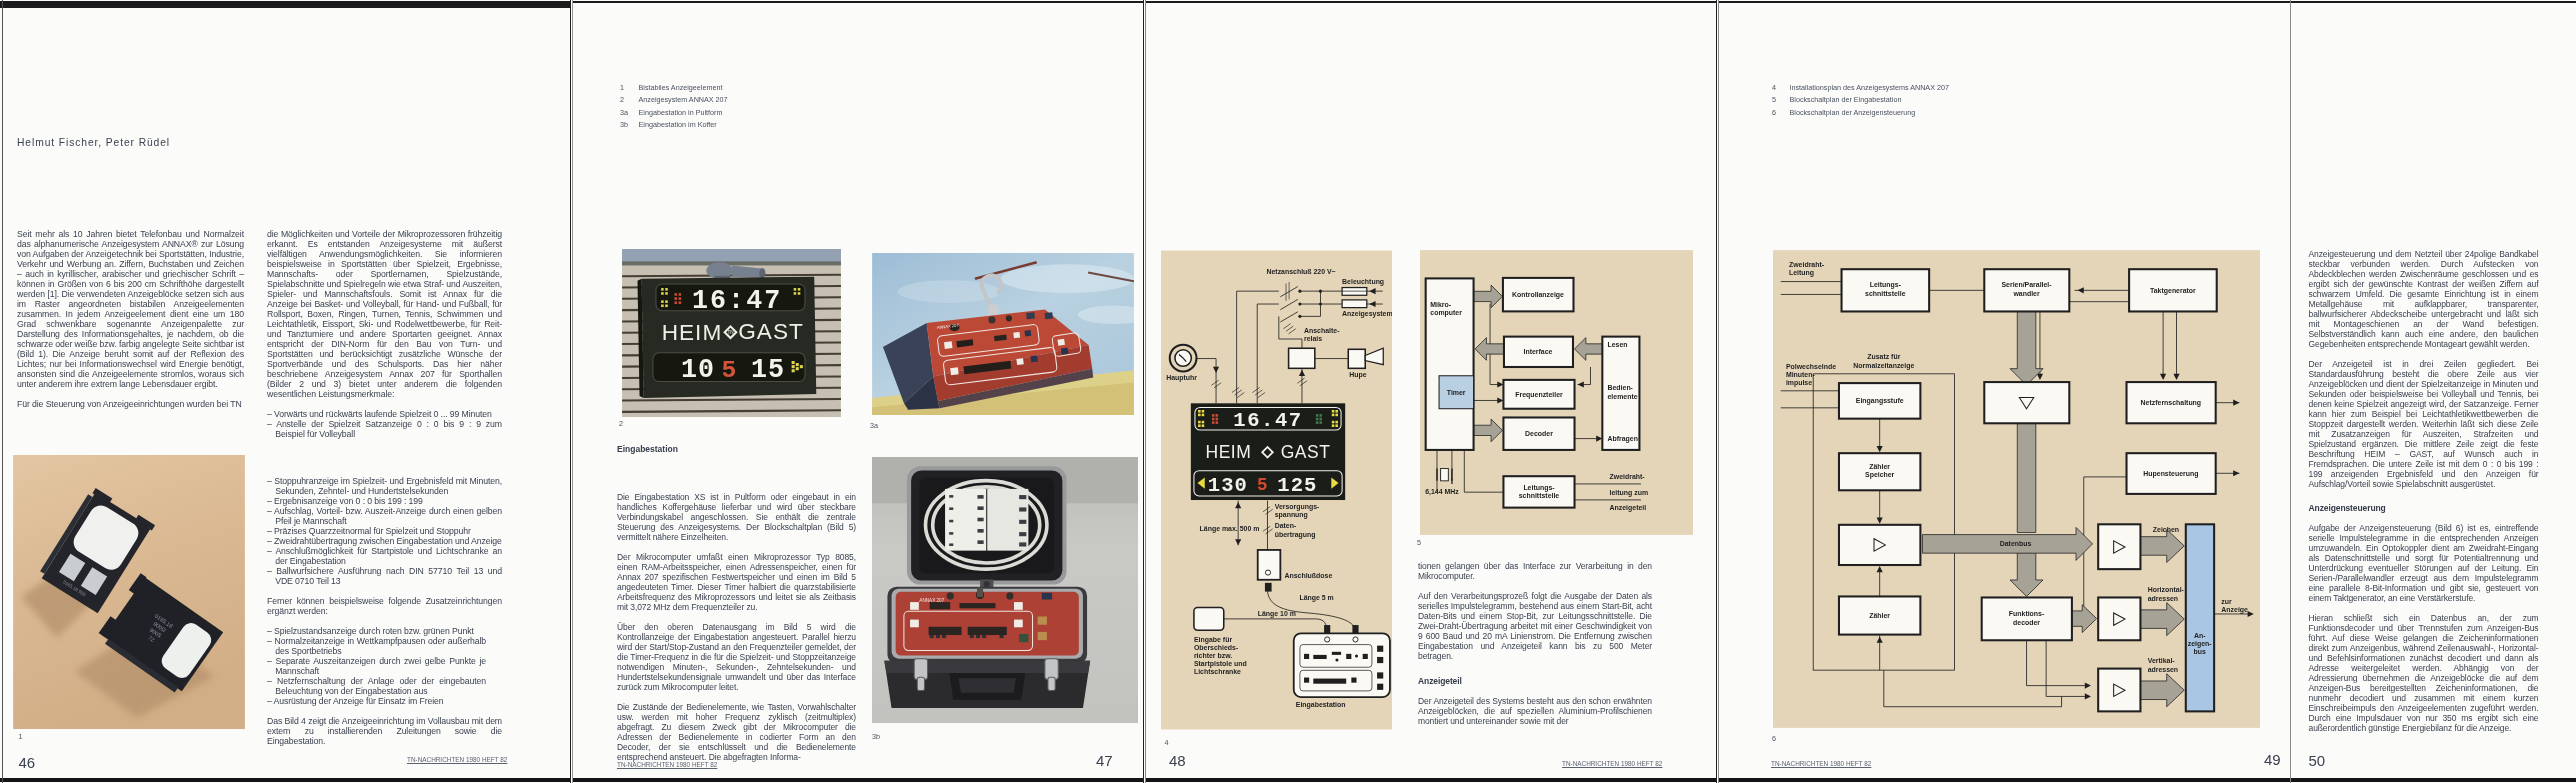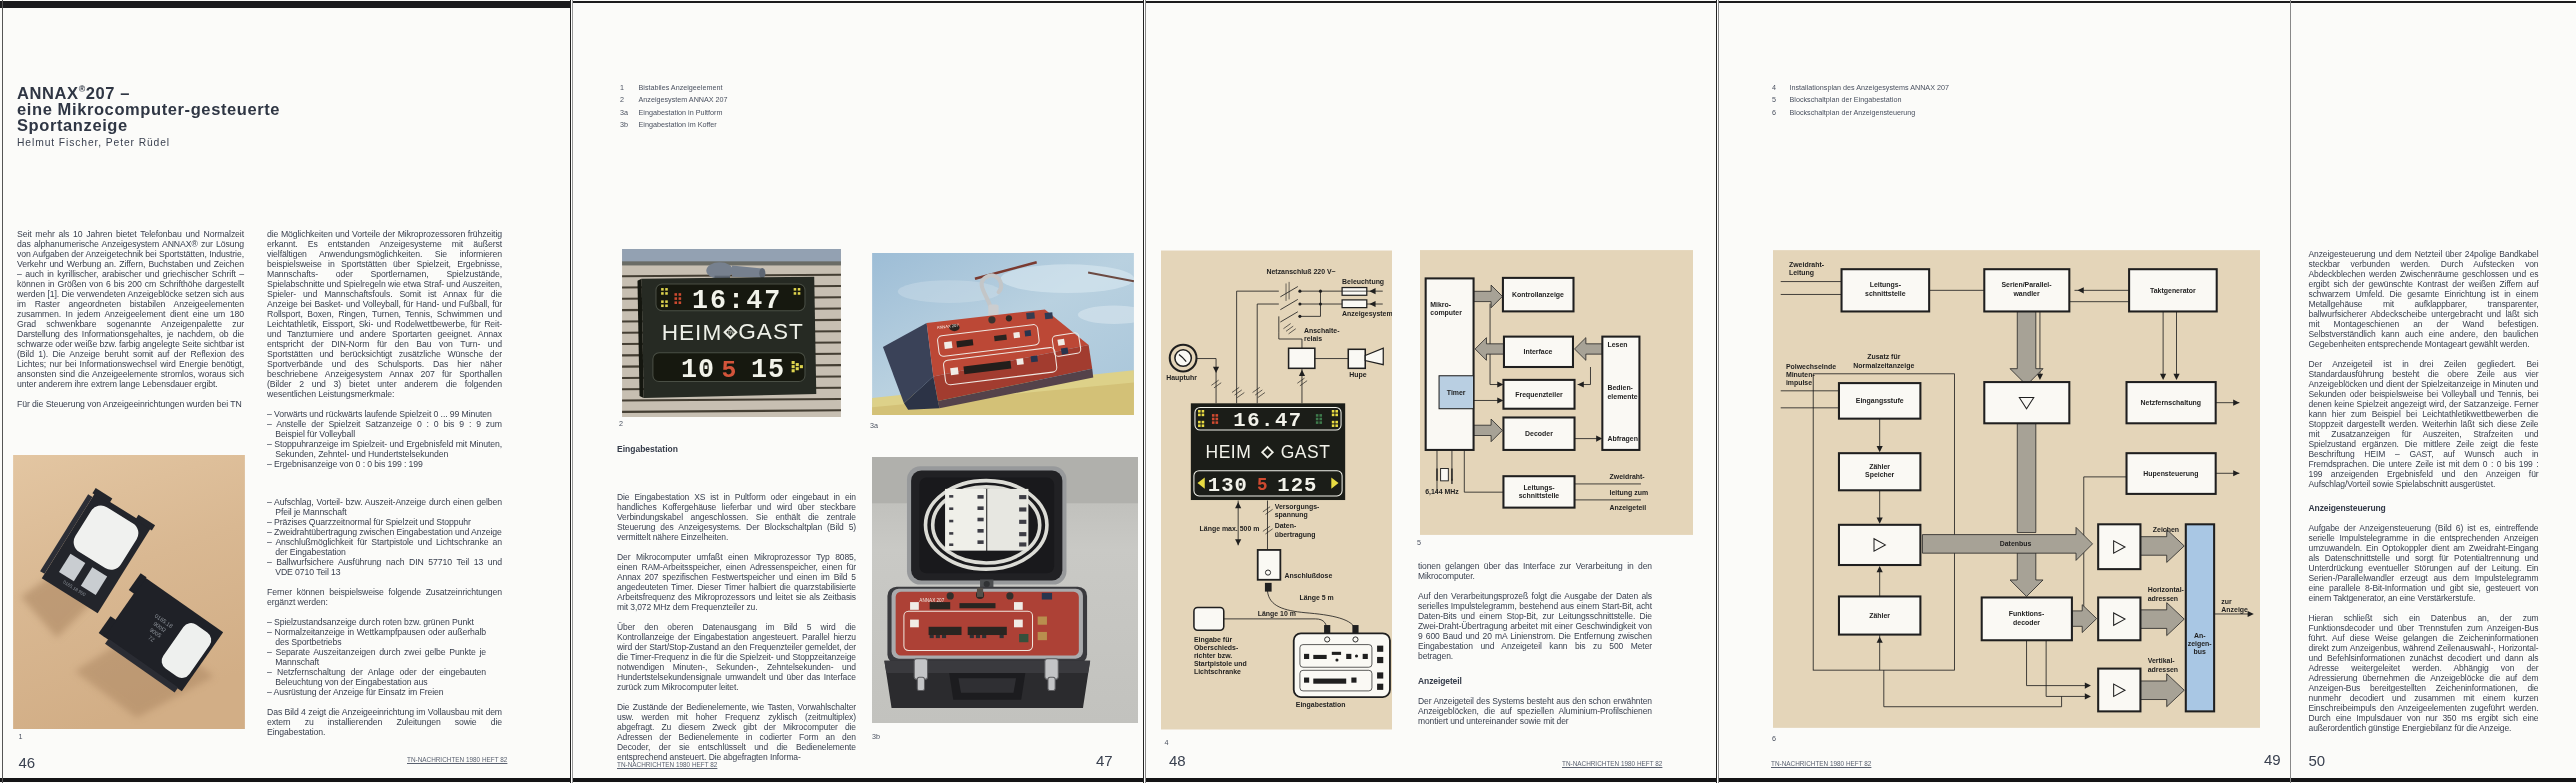--- a/index.html
+++ b/index.html
@@ -18,37 +18,36 @@
   .abs{position:absolute;}
 </style>
 </head>
 <body>
 
 <div class="page" style="left:0;width:570px;border-right:1px solid #222;">
   <div class="topbar" style="height:6.7px;"></div>
     <div class="botbar"></div>
   <div class="abs" style="left:1.5px;top:0;width:1px;height:783px;background:#555;"></div>
 
-  <div class="abs" style="left:17px;top:81px;font-size:16.5px;line-height:16px;font-weight:bold;color:#2f3644;letter-spacing:0.6px;">ANNAX<sup style="font-size:8.8px;">®</sup>207 –<br>eine Mikrocomputer-gesteuerte<br>Sportanzeige</div>
 
   <div class="abs" style="left:17px;top:137px;font-size:10.3px;color:#3a4150;letter-spacing:0.9px;">Helmut Fischer, Peter Rüdel</div>
 
   <div class="abs body b1" style="left:17px;top:229px;width:227px;">
     <p>Seit mehr als 10 Jahren bietet Telefonbau und Normalzeit das alphanumerische Anzeigesystem ANNAX® zur Lösung von Aufgaben der Anzeigetechnik bei Sportstätten, Industrie, Verkehr und Werbung an. Ziffern, Buchstaben und Zeichen – auch in kyrillischer, arabischer und griechischer Schrift – können in Größen von 6 bis 200 cm Schrifthöhe dargestellt werden [1]. Die verwendeten Anzeigeblöcke setzen sich aus im Raster angeordneten bistabilen Anzeigeelementen zusammen. In jedem Anzeigeelement dient eine um 180 Grad schwenkbare sogenannte Anzeigenpalette zur Darstellung des Informationsgehaltes, je nachdem, ob die schwarze oder weiße bzw. farbig angelegte Seite sichtbar ist (Bild 1). Die Anzeige beruht somit auf der Reflexion des Lichtes; nur bei Informationswechsel wird Energie benötigt, ansonsten sind die Anzeigeelemente stromlos, woraus sich unter anderem ihre extrem lange Lebensdauer ergibt.</p>
     <p>Für die Steuerung von Anzeigeeinrichtungen wurden bei TN</p>
   </div>
 
   <div class="abs body b1" style="left:267px;top:229px;width:235px;">
     <p>die Möglichkeiten und Vorteile der Mikroprozessoren frühzeitig erkannt. Es entstanden Anzeigesysteme mit äußerst vielfältigen Anwendungsmöglichkeiten. Sie informieren beispielsweise in Sportstätten über Spielzeit, Ergebnisse, Mannschafts- oder Sportlernamen, Spielzustände, Spielabschnitte und Spielregeln wie etwa Straf- und Auszeiten, Spieler- und Mannschaftsfouls. Somit ist Annax für die Anzeige bei Basket- und Volleyball, für Hand- und Fußball, für Rollsport, Boxen, Ringen, Turnen, Tennis, Schwimmen und Leichtathletik, Eissport, Ski- und Rodelwettbewerbe, für Reit- und Tanzturniere und andere Sportarten geeignet. Annax entspricht der DIN-Norm für den Bau von Turn- und Sportstätten und berücksichtigt zusätzliche Wünsche der Sportverbände und des Schulsports. Das hier näher beschriebene Anzeigesystem Annax 207 für Sporthallen (Bilder 2 und 3) bietet unter anderem die folgenden wesentlichen Leistungsmerkmale:</p>
     <div style="margin:0 0 10px 0;">
       <div style="padding-left:8.2px;text-indent:-8.2px;">– Vorwärts und rückwärts laufende Spielzeit 0 ... 99 Minuten</div>
       <div style="padding-left:8.2px;text-indent:-8.2px;">– Anstelle der Spielzeit Satzanzeige 0 : 0 bis 9 : 9 zum Beispiel für Volleyball</div>
-      <div style="padding-left:8.2px;text-indent:-8.2px;">– Stoppuhranzeige im Spielzeit- und Ergebnisfeld mit Minuten, Sekunden, Zehntel- und Hundertstelsekunden</div>
+      <div style="padding-left:8.2px;text-indent:-8.2px;margin-top:37px;">– Stoppuhranzeige im Spielzeit- und Ergebnisfeld mit Minuten, Sekunden, Zehntel- und Hundertstelsekunden</div>
       <div style="padding-left:8.2px;text-indent:-8.2px;">– Ergebnisanzeige von 0 : 0 bis 199 : 199</div>
-      <div style="padding-left:8.2px;text-indent:-8.2px;margin-top:28px;">– Aufschlag, Vorteil- bzw. Auszeit-Anzeige durch einen gelben Pfeil je Mannschaft</div>
+      <div style="padding-left:8.2px;text-indent:-8.2px;">– Aufschlag, Vorteil- bzw. Auszeit-Anzeige durch einen gelben Pfeil je Mannschaft</div>
       <div style="padding-left:8.2px;text-indent:-8.2px;">– Präzises Quarzzeitnormal für Spielzeit und Stoppuhr</div>
       <div style="padding-left:8.2px;text-indent:-8.2px;">– Zweidrahtübertragung zwischen Eingabestation und Anzeige</div>
       <div style="padding-left:8.2px;text-indent:-8.2px;">– Anschlußmöglichkeit für Startpistole und Lichtschranke an der Eingabestation</div>
       <div style="padding-left:8.2px;text-indent:-8.2px;">– Ballwurfsichere Ausführung nach DIN 57710 Teil 13 und VDE 0710 Teil 13</div>
     </div>
     <p>Ferner können beispielsweise folgende Zusatzeinrichtungen ergänzt werden:</p>
     <div style="margin:0 16px 10px 0;">
       <div style="padding-left:8.2px;text-indent:-8.2px;">– Spielzustandsanzeige durch roten bzw. grünen Punkt</div>
       <div style="padding-left:8.2px;text-indent:-8.2px;">– Normalzeitanzeige in Wettkampfpausen oder außerhalb des Sportbetriebs</div>
       <div style="padding-left:8.2px;text-indent:-8.2px;">– Separate Auszeitanzeigen durch zwei gelbe Punkte je Mannschaft</div>

